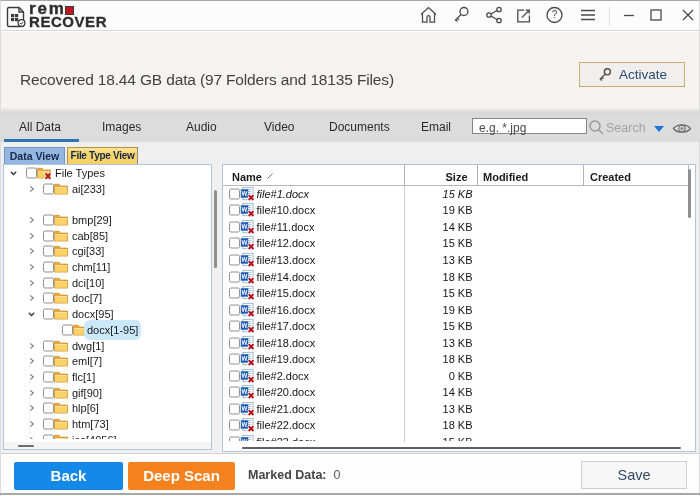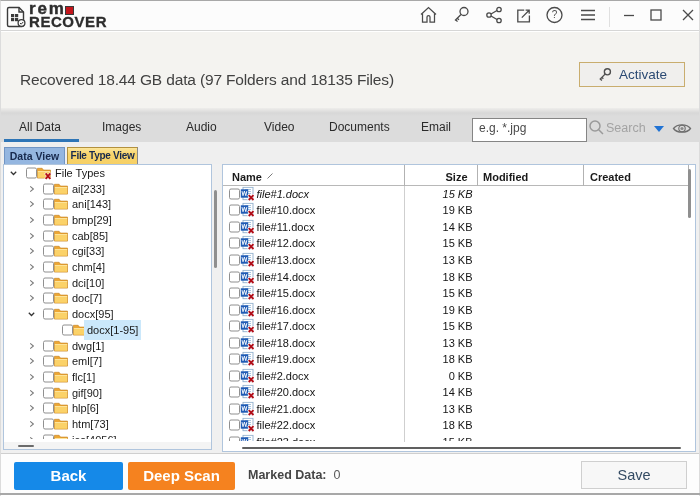--- a/index.html
+++ b/index.html
@@ -21,21 +21,21 @@
 
 #infobar { position:absolute; left:1px; top:32px; width:698px; height:76px; background:#f4f3f0; }
 #infotext { position:absolute; left:19px; top:38.5px; font-size:15.5px; color:#414141; letter-spacing:-0.15px; }
 #activate { position:absolute; left:578px; top:30px; width:106px; height:25px; background:#f0efed; border:1.5px solid #c9ad6e; display:flex; align-items:center; justify-content:center; }
 #activate span { color:#2b4a73; font-size:13.5px; font-weight:normal; margin-left:6px; }
 
 
 #tabbar { position:absolute; left:1px; top:108px; width:698px; height:34px; background:linear-gradient(to bottom,#eeedeb 0px,#d7d7d7 5px,#dcdcdc 8px,#dcdcdc 34px); }
 .tab { position:absolute; top:12px; font-size:12px; color:#2b2b2b; text-align:center; }
 #underline { position:absolute; left:3px; top:31px; width:75px; height:2.5px; background:#2e75b6; }
-#searchbox { position:absolute; left:471px; top:10px; width:114.5px; height:24px; background:#fff; border:1px solid #858585; font-size:12px; color:#4a4a4a; line-height:18px; padding-left:6px; }
+#searchbox { position:absolute; left:471px; top:10px; width:114.5px; height:16px; background:#fff; border:1px solid #858585; font-size:12px; color:#4a4a4a; line-height:18px; padding-left:6px; }
 #searchlbl { position:absolute; left:605px; top:13px; font-size:12.5px; color:#a3a3a3; }
 #tri { position:absolute; left:653px; top:17.5px; width:0; height:0; border-left:5.5px solid transparent; border-right:5.5px solid transparent; border-top:6.5px solid #2173d4; }
 
 
 #subtab { position:absolute; left:1px; top:142px; width:698px; height:23px; background:#efefef; }
 #dataview { position:absolute; left:3px; top:4.5px; width:61px; height:17.2px; background:#94b6e0; border:1px solid #7195c4; border-bottom:none; color:#17294d; font-size:10.5px; white-space:nowrap; font-weight:bold; text-align:center; line-height:16px; }
 #ftview { position:absolute; left:66px; top:4.5px; width:71px; height:17.2px; background:linear-gradient(to bottom,#fce69b 0px,#f8d46a 6px,#f6d066 100%); border:1px solid #b3913f; border-right:1px solid #8a8a8a; border-bottom:none; color:#17294d; font-size:10px; letter-spacing:-0.3px; white-space:nowrap; font-weight:bold; text-align:center; line-height:16px; }
 
 
 #content { position:absolute; left:1px; top:164px; width:698px; height:289px; background:#f0f0f0; }
@@ -198,32 +198,20 @@
             <path d="M3.2 1.8 L6.4 4.5 L3.2 7.2" fill="none" stroke="#7a7a7a" stroke-width="1.1"></path>
           </svg>
           <div class="cb" style="left:42px;"></div>
           <svg class="fold" style="left:53px;" width="15" height="15" viewBox="0 0 15 15">
             <path d="M0.5 2.5 h4.6 l1.4 1.8 h7 v8 h-13 z" fill="#eda734" stroke="#c8882a" stroke-width="0.7"></path>
             <path d="M0.9 5.2 h12.2 v6.7 h-12.2 z" fill="#fbd269"></path>
             <path d="M0.9 5.2 h12.2 v1 h-12.2 z" fill="#fde39a"></path>
           </svg>
           <div class="txt" style="left:71px;">ai[233]</div>
         </div>
-        <div class="trow" style="top:31.4px;">
-          <svg class="chev" style="left:26px;" width="9" height="9" viewBox="0 0 9 9">
-            <path d="M3.2 1.8 L6.4 4.5 L3.2 7.2" fill="none" stroke="#7a7a7a" stroke-width="1.1"></path>
-          </svg>
-          <div class="cb" style="left:42px;"></div>
-          <svg class="fold" style="left:53px;" width="15" height="15" viewBox="0 0 15 15">
-            <path d="M0.5 2.5 h4.6 l1.4 1.8 h7 v8 h-13 z" fill="#eda734" stroke="#c8882a" stroke-width="0.7"></path>
-            <path d="M0.9 5.2 h12.2 v6.7 h-12.2 z" fill="#fbd269"></path>
-            <path d="M0.9 5.2 h12.2 v1 h-12.2 z" fill="#fde39a"></path>
-          </svg>
-          <div class="txt" style="left:71px;">ani[143]</div>
-        </div>
         <div class="trow" style="top:47.099999999999994px;">
           <svg class="chev" style="left:26px;" width="9" height="9" viewBox="0 0 9 9">
             <path d="M3.2 1.8 L6.4 4.5 L3.2 7.2" fill="none" stroke="#7a7a7a" stroke-width="1.1"></path>
           </svg>
           <div class="cb" style="left:42px;"></div>
           <svg class="fold" style="left:53px;" width="15" height="15" viewBox="0 0 15 15">
             <path d="M0.5 2.5 h4.6 l1.4 1.8 h7 v8 h-13 z" fill="#eda734" stroke="#c8882a" stroke-width="0.7"></path>
             <path d="M0.9 5.2 h12.2 v6.7 h-12.2 z" fill="#fbd269"></path>
             <path d="M0.9 5.2 h12.2 v1 h-12.2 z" fill="#fde39a"></path>
           </svg>
@@ -256,21 +244,21 @@
         <div class="trow" style="top:94.19999999999999px;">
           <svg class="chev" style="left:26px;" width="9" height="9" viewBox="0 0 9 9">
             <path d="M3.2 1.8 L6.4 4.5 L3.2 7.2" fill="none" stroke="#7a7a7a" stroke-width="1.1"></path>
           </svg>
           <div class="cb" style="left:42px;"></div>
           <svg class="fold" style="left:53px;" width="15" height="15" viewBox="0 0 15 15">
             <path d="M0.5 2.5 h4.6 l1.4 1.8 h7 v8 h-13 z" fill="#eda734" stroke="#c8882a" stroke-width="0.7"></path>
             <path d="M0.9 5.2 h12.2 v6.7 h-12.2 z" fill="#fbd269"></path>
             <path d="M0.9 5.2 h12.2 v1 h-12.2 z" fill="#fde39a"></path>
           </svg>
-          <div class="txt" style="left:71px;">chm[4]</div>
+          <div class="txt" style="left:71px;">chm[11]</div>
         </div>
         <div class="trow" style="top:109.89999999999999px;">
           <svg class="chev" style="left:26px;" width="9" height="9" viewBox="0 0 9 9">
             <path d="M3.2 1.8 L6.4 4.5 L3.2 7.2" fill="none" stroke="#7a7a7a" stroke-width="1.1"></path>
           </svg>
           <div class="cb" style="left:42px;"></div>
           <svg class="fold" style="left:53px;" width="15" height="15" viewBox="0 0 15 15">
             <path d="M0.5 2.5 h4.6 l1.4 1.8 h7 v8 h-13 z" fill="#eda734" stroke="#c8882a" stroke-width="0.7"></path>
             <path d="M0.9 5.2 h12.2 v6.7 h-12.2 z" fill="#fbd269"></path>
             <path d="M0.9 5.2 h12.2 v1 h-12.2 z" fill="#fde39a"></path>
@@ -301,21 +289,21 @@
           </svg>
           <div class="txt" style="left:71px;">docx[95]</div>
         </div>
         <div class="trow" style="top:157px;">
           <div class="cb" style="left:61px;"></div>
           <svg class="fold" style="left:72px;" width="15" height="15" viewBox="0 0 15 15">
             <path d="M0.5 2.5 h4.6 l1.4 1.8 h7 v8 h-13 z" fill="#eda734" stroke="#c8882a" stroke-width="0.7"></path>
             <path d="M0.9 5.2 h12.2 v6.7 h-12.2 z" fill="#fbd269"></path>
             <path d="M0.9 5.2 h12.2 v1 h-12.2 z" fill="#fde39a"></path>
           </svg>
-          <div class="txt" style="background:#cbe8fb; padding:4px 3px; left:83px;">docx[1-95]</div>
+          <div class="txt" style="background:#cbe8fb; padding:4px 3px; left:83px;border-radius:6px;">docx[1-95]</div>
         </div>
         <div class="trow" style="top:172.7px;">
           <svg class="chev" style="left:26px;" width="9" height="9" viewBox="0 0 9 9">
             <path d="M3.2 1.8 L6.4 4.5 L3.2 7.2" fill="none" stroke="#7a7a7a" stroke-width="1.1"></path>
           </svg>
           <div class="cb" style="left:42px;"></div>
           <svg class="fold" style="left:53px;" width="15" height="15" viewBox="0 0 15 15">
             <path d="M0.5 2.5 h4.6 l1.4 1.8 h7 v8 h-13 z" fill="#eda734" stroke="#c8882a" stroke-width="0.7"></path>
             <path d="M0.9 5.2 h12.2 v6.7 h-12.2 z" fill="#fbd269"></path>
             <path d="M0.9 5.2 h12.2 v1 h-12.2 z" fill="#fde39a"></path>

